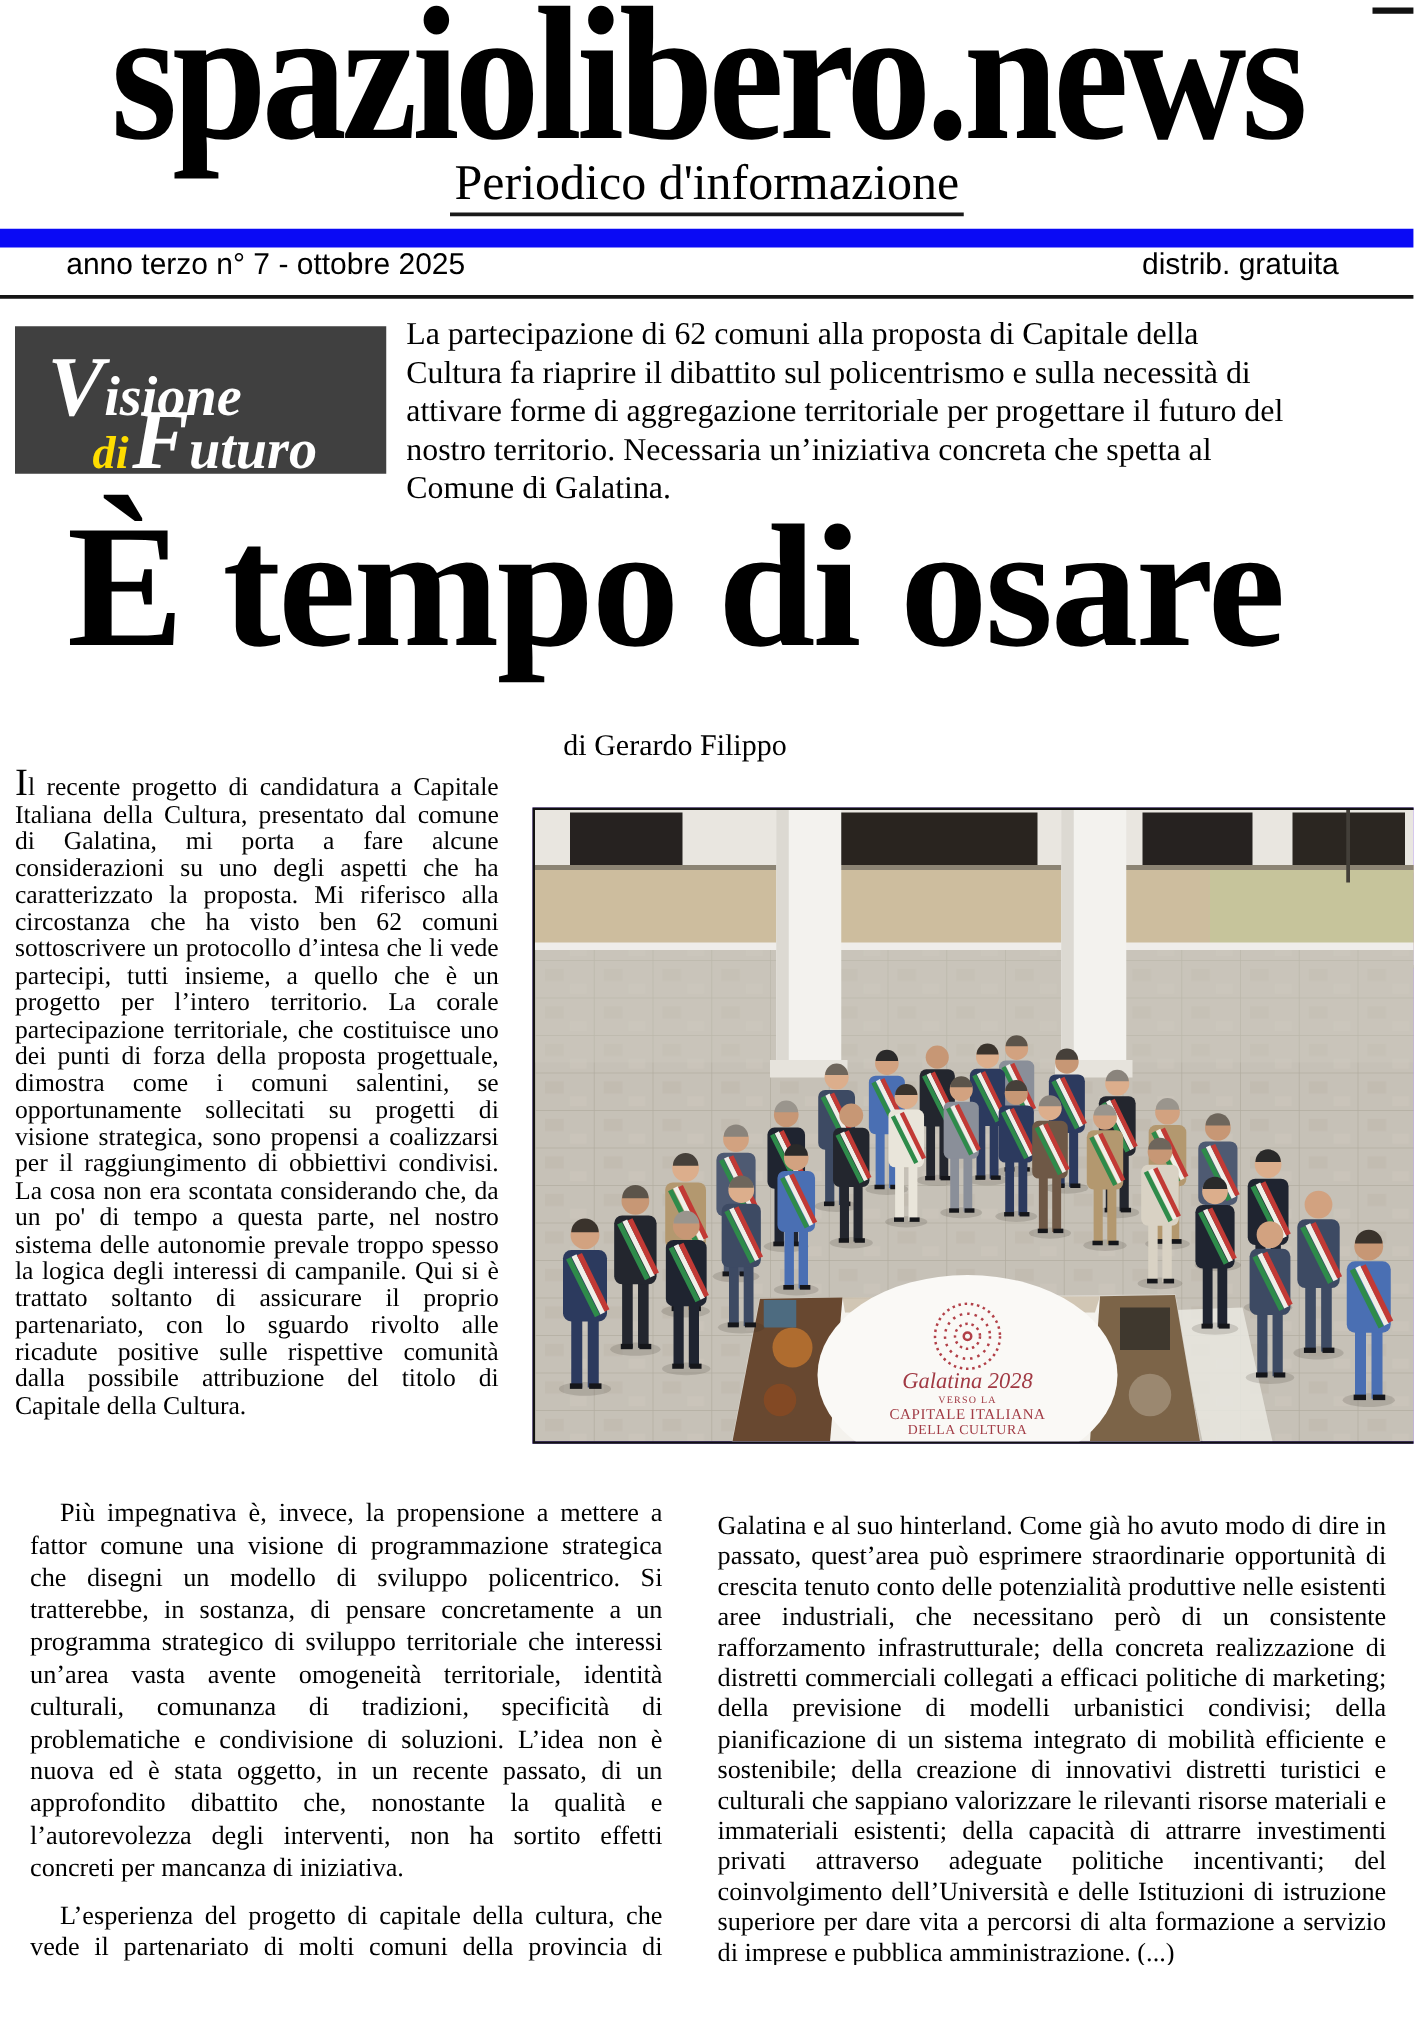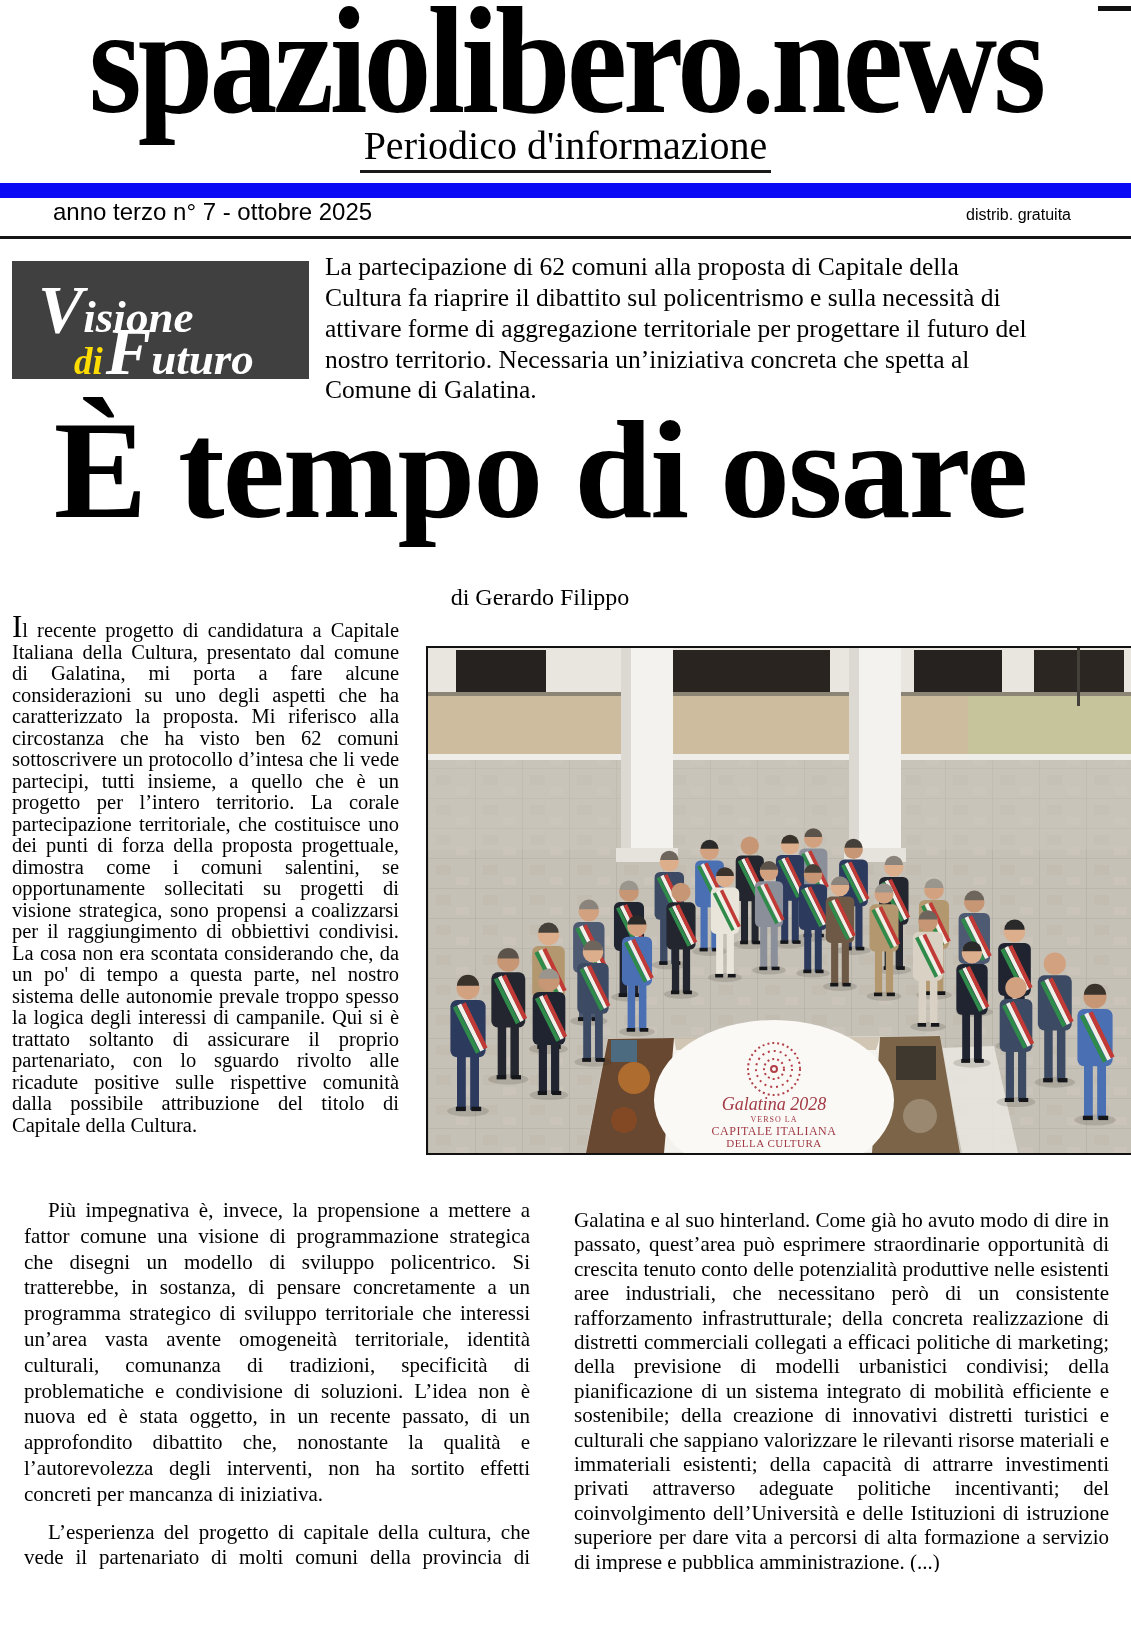--- a/index.html
+++ b/index.html
@@ -21,21 +21,21 @@
     border-bottom:3px solid #1a1a1a; padding:0 4px 2px 4px;
   }
   .corner-mark { position:absolute; top:6px; right:0; width:33px; height:5px; background:#111; }
   .blue-bar { position:absolute; top:183px; left:0; width:100%; height:15px; }
   .issue-line {
     position:absolute; top:198px; left:12px; right:60px;
     display:flex; justify-content:space-between; align-items:baseline;
     font-family:"Liberation Sans", sans-serif;
   }
   .issue-left  { font-size:24px;margin-left:41px; }
-  .issue-right { font-size:16px; }
+  .issue-right { font-size:24px; }
   .top-rule { position:absolute; top:236px; left:0; width:100%; height:3px; background:#151515; }
 
   
   .logo-box { position:absolute; left:12px; top:261px; width:297px; height:118px; }
   .logo-line {
     position:absolute; white-space:nowrap; color:#fff;
     font-style:italic; font-weight:bold; line-height:1;
     font-family:"Liberation Serif", serif;
   }
   .logo-line1 { left:26px; top:14px; }

